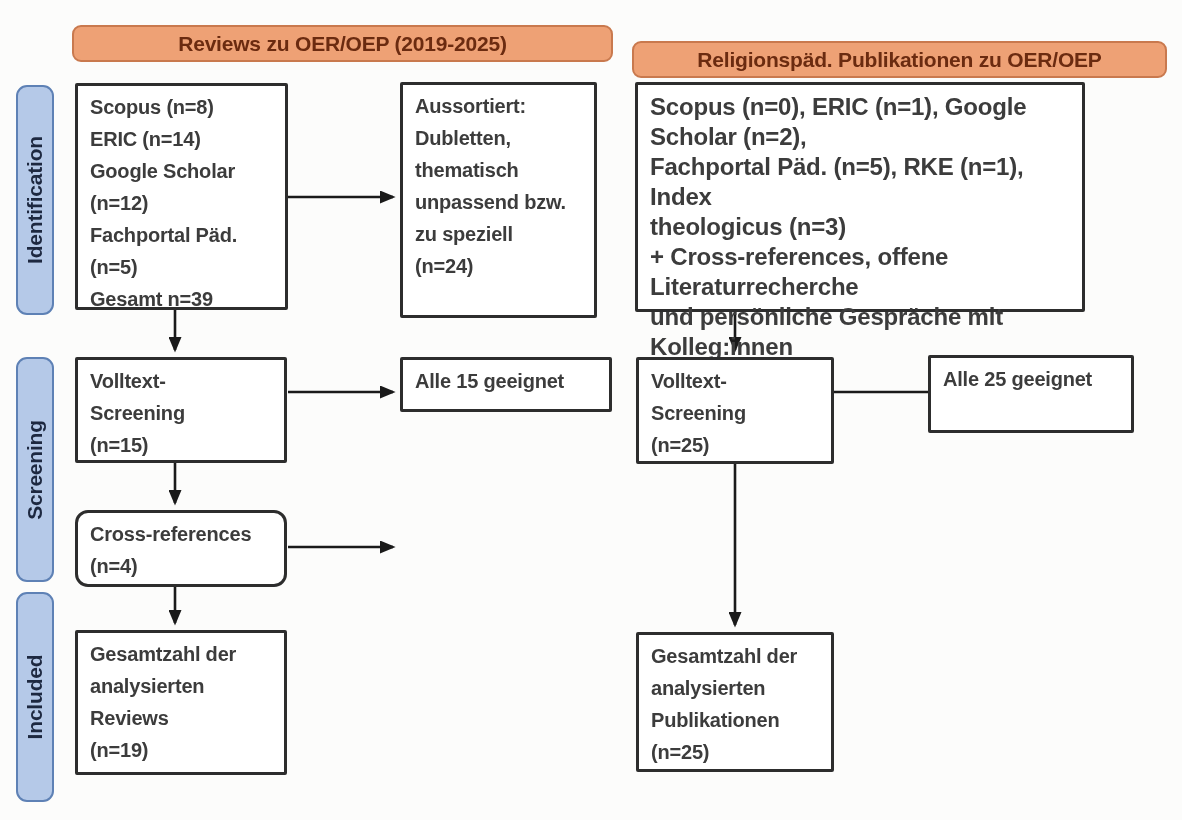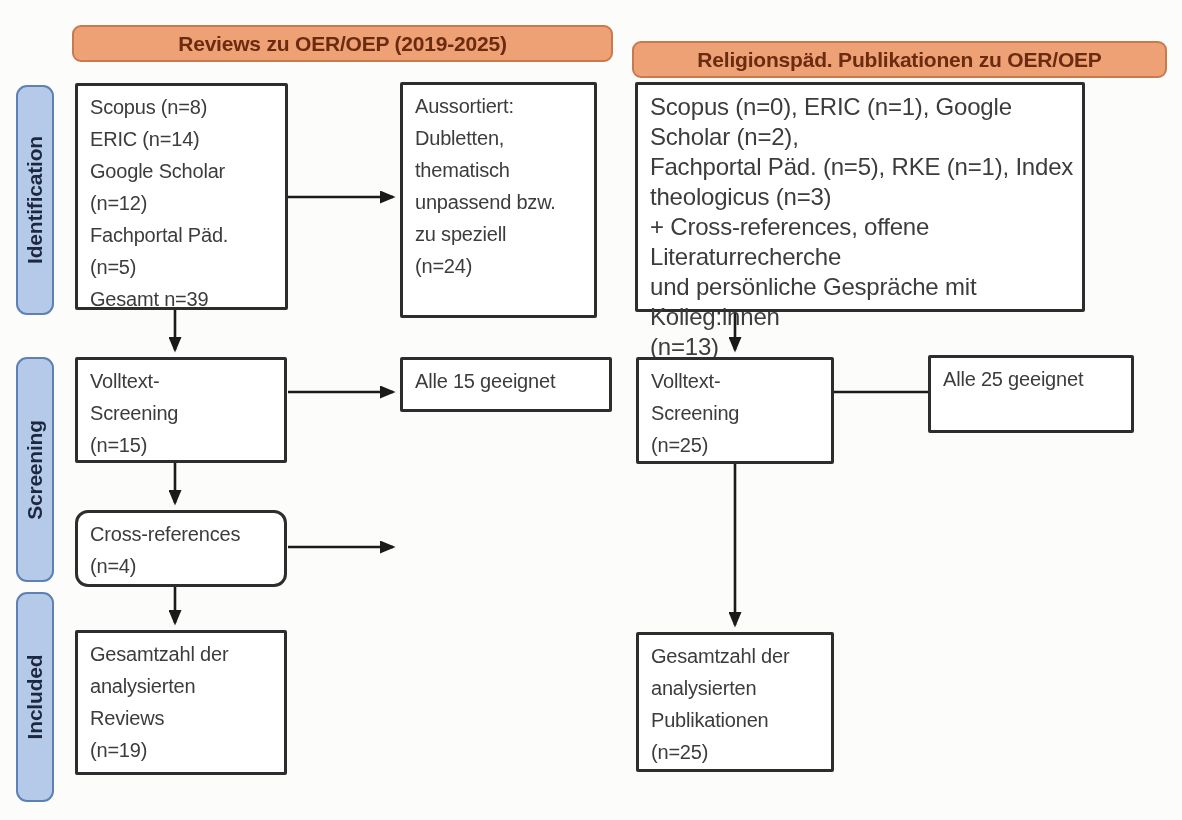--- a/index.html
+++ b/index.html
@@ -68,21 +68,21 @@
   #stage-included       { top: 592px; height: 210px; }
 
   .box {
     position: absolute;
     box-sizing: border-box;
     background: #FFFFFF;
     border: 3px solid var(--box-border, #2D2D2D);
     border-radius: 2px;
     color: var(--box-text, #3C3C3C);
     font-size: 20px;
-    font-weight: normal;
+    font-weight: bold;
     line-height: 32px;
     letter-spacing: -0.2px;
     white-space: pre-line;
     padding: 5px 8px 8px 12px;
   }
   #b-left-sources          { left: 75px;  top: 83px;  width: 213px; height: 227px; }
   #b-left-excluded         { left: 400px; top: 82px;  width: 197px; height: 236px; }
   #b-left-fulltext         { left: 75px;  top: 357px; width: 212px; height: 106px; }
   #b-left-fulltext-result  { left: 400px; top: 357px; width: 212px; height: 55px;  }
   #b-left-crossref         { left: 75px;  top: 510px; width: 212px; height: 77px; border-radius: 13px;  }

